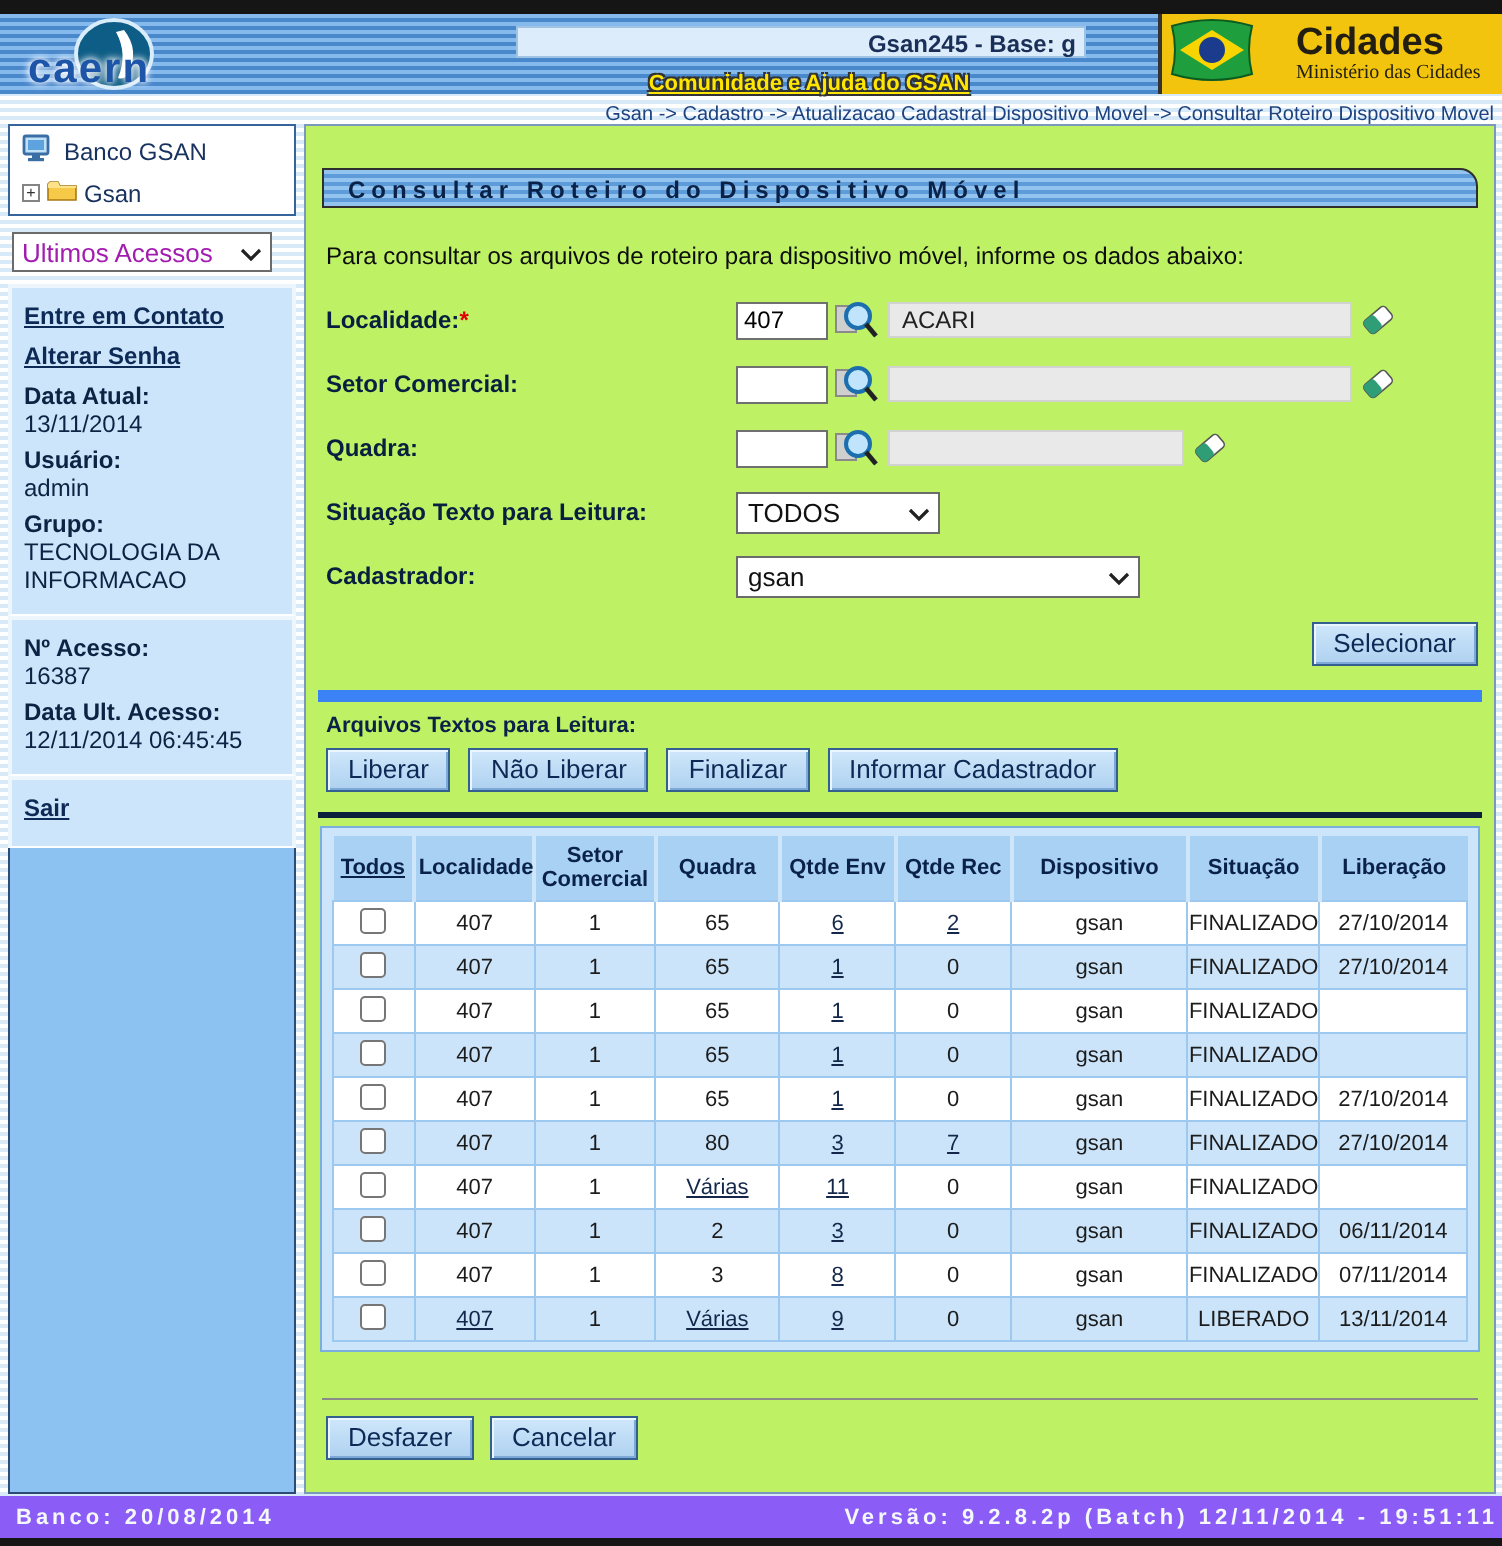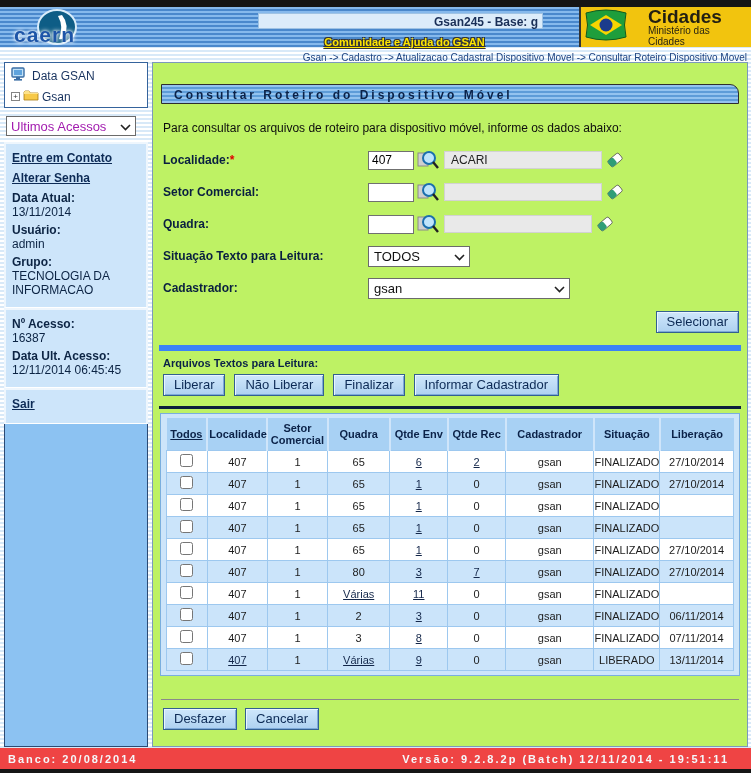--- a/index.html
+++ b/index.html
@@ -22,21 +22,21 @@
   .hdr-center { flex:1; position:relative; }
   .hdr-titlebox { position:absolute; left:28px; right:36px; top:6px; height:16px; background:#dcecfa;
     border:1px solid #9fc3e4; font-size:12px; font-weight:bold; color:#1a2f57; text-align:right;
     padding:1px 4px 0 0; }
   .hdr-help { position:absolute; left:0; right:0; top:25px; text-align:center; }
   .hdr-help a { font-size:11px; font-weight:bold; color:#ffe600; text-decoration:underline;
     text-shadow:1px 1px 0 #333, -1px -1px 0 #333, 1px -1px 0 #333, -1px 1px 0 #333; }
   .logo-cidades { width:172px; background:#f2c40e; border-left:2px solid #333; display:flex; align-items:center; padding:2px 3px; }
   .cidades-txt { line-height:1.05; margin-left:20px; }
   .cidades-title { font-size:19px; font-weight:bold; color:#221f12; }
-  .cidades-sub { font-size:10px; color:#221f12; }
+  .cidades-sub { font-size:10px; color:#221f12;font-family:Liberation Serif, serif; }
 
   .breadcrumb-row { height:13px; text-align:right; padding-right:4px; }
   .breadcrumb-row span { font-size:10px; color:#1c4280; }
 
   
   .content { display:flex; height:687px; padding:2px 3px 0 4px; gap:4px; }
 
   
   .sidebar { width:144px; display:flex; flex-direction:column; }
   .menu-box { background:#ffffff; border:1px solid #35639c; padding:4px 3px 3px 6px; }
@@ -60,21 +60,21 @@
     font-size:12px; font-weight:bold; color:#0b2248; letter-spacing:3px; padding:3px 0 0 12px; }
   .intro { font-size:12px; color:#0d0d0d; margin:17px 0 10px 4px; }
 
   .form-row { display:flex; align-items:center; margin:4px 0 6px 4px; height:22px; }
   .form-label { width:205px; font-size:12px; font-weight:bold; color:#091f40; }
   .req { color:#e00000; }
   .code-input { width:46px; height:19px; border:1px solid #707070; background:#fff; font-size:12px;
     padding:0 3px; font-family:"Liberation Sans",sans-serif; }
   .name-field { height:18px; background:#e9e9e9; border:1px solid #d2d2d2; font-size:12px; color:#222;
     padding:1px 4px 0 6px; margin-left:4px; }
-  .w-wide { width:158px; } .w-mid { width:148px; }
+  .w-wide { width:232px; } .w-mid { width:148px; }
   .icon-btn { margin-left:3px; cursor:pointer; display:inline-flex; }
   .sel-box { height:21px; background:#fff; border:1px solid #6b6b6b; display:flex; align-items:center;
     justify-content:space-between; padding:0 4px 0 5px; font-size:13px; color:#111; }
   .sel-cad { width:202px; } .sel-sit { width:102px; }
   .btn { background:linear-gradient(#cfe7fb,#aed1f0); border:1px solid #33608f; color:#0c2a55;
     box-shadow:inset 1px 1px 0 #e9f5ff, inset -1px -1px 0 #7da9d8; font-size:13px;
     font-family:"Liberation Sans",sans-serif; padding:2px 10px 3px 10px; cursor:pointer; }
   .selecionar-row { text-align:right; margin:6px 2px 8px 0; }
 
   .arq-section { border-top:6px solid #3b82f6; margin-top:4px; padding:6px 0 0 4px; }
@@ -97,22 +97,22 @@
   td a { color:#14274a; }
   td input[type=checkbox] { width:13px; height:13px; }
   col.c-todos{width:7.2%} col.c-loc{width:10.6%} col.c-setor{width:10.6%} col.c-quadra{width:11%}
   col.c-env{width:10.2%} col.c-rec{width:10.2%} col.c-cad{width:15.6%} col.c-sit{width:11.6%} col.c-lib{width:13%}
 
   .main-spacer { flex:1; }
   .thin-rule { border:none; border-top:1px solid #8a8a8a; margin:0 2px 8px 2px; }
   .bottom-buttons { display:flex; gap:8px; margin:0 0 16px 4px; }
 
   
-  .footer { position:absolute; left:0; right:0; bottom:4px; height:21px; background:#ef4444;
-    display:flex; justify-content:space-between; align-items:center; padding:0 22px 0 8px;text-align:right; }
+  .footer { position:absolute; left:0; right:0; bottom:4px; height:21px; background:#8b5cf6;
+    display:flex; justify-content:space-between; align-items:center; padding:0 2px 0 8px;text-align:right; }
   .footer span { font-size:11px; font-weight:bold; color:#f4f8fb; letter-spacing:2px; }
   a { text-decoration:underline; cursor:pointer; }
 </style>
 </head>
 <body>
 
 <div class="topbar"></div>
 
 <div class="header">
   <div class="logo-caern hdr-stripes">
@@ -155,21 +155,21 @@
     <div class="menu-box">
       <div class="menu-row">
         <span>
           <svg width="16" height="15" viewBox="0 0 16 15">
             <rect x="1" y="1" width="12" height="9" rx="1" fill="#bfe0f7" stroke="#3a6ea5" stroke-width="1.4"></rect>
             <rect x="3" y="3" width="8" height="5" fill="#5ea3dd"></rect>
             <rect x="5" y="10" width="4" height="2" fill="#3a6ea5"></rect>
             <rect x="3" y="12" width="8" height="1.6" fill="#3a6ea5"></rect>
           </svg>
         </span>
-        <span>Data GSAN</span>
+        <span>Banco GSAN</span>
       </div>
       <div class="tree-row">
         <span class="plusbox">+</span>
         <span>
           <svg width="16" height="12" viewBox="0 0 16 12">
             <path d="M1 3 L1 11 L15 11 L15 4 L7 4 L6 2 L2 2 Z" fill="#f7c948" stroke="#a87b12" stroke-width="0.8"></path>
             <path d="M1 5 L15 5 L15 4 L7 4 L6 2 L2 2 L1 3 Z" fill="#fde28a"></path>
           </svg>
         </span>
         <span>Gsan</span>
@@ -327,21 +327,21 @@
             <col class="c-lib">
         </colgroup>
         <thead>
           <tr>
             <th><a>Todos</a></th>
             <th>Localidade</th>
             <th>Setor Comercial</th>
             <th>Quadra</th>
             <th>Qtde Env</th>
             <th>Qtde Rec</th>
-            <th>Cadastrador</th>
+            <th>Dispositivo</th>
             <th>Situação</th>
             <th>Liberação</th>
           </tr>
         </thead>
         <tbody>
             <tr>
               <td><input type="checkbox" style=""></td>
               <td>407</td>
               <td>1</td>
               <td>65</td>

